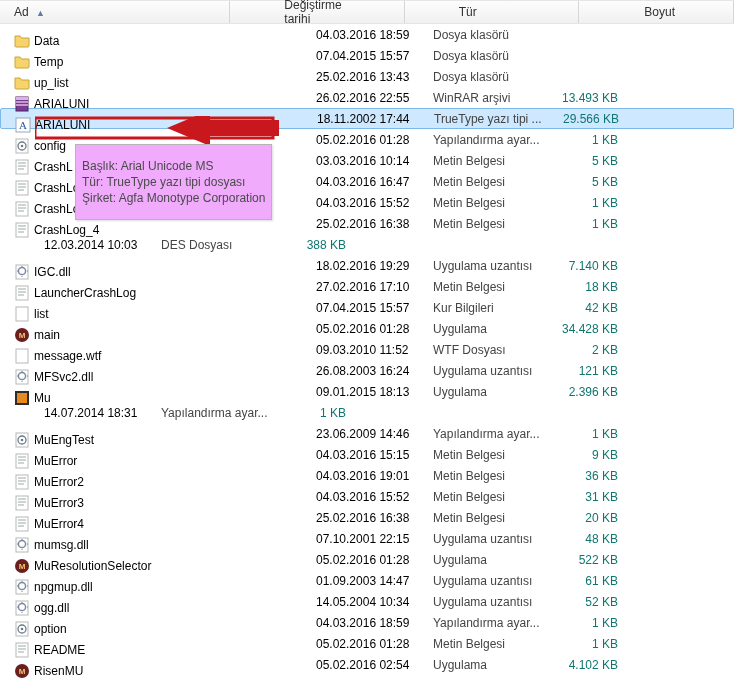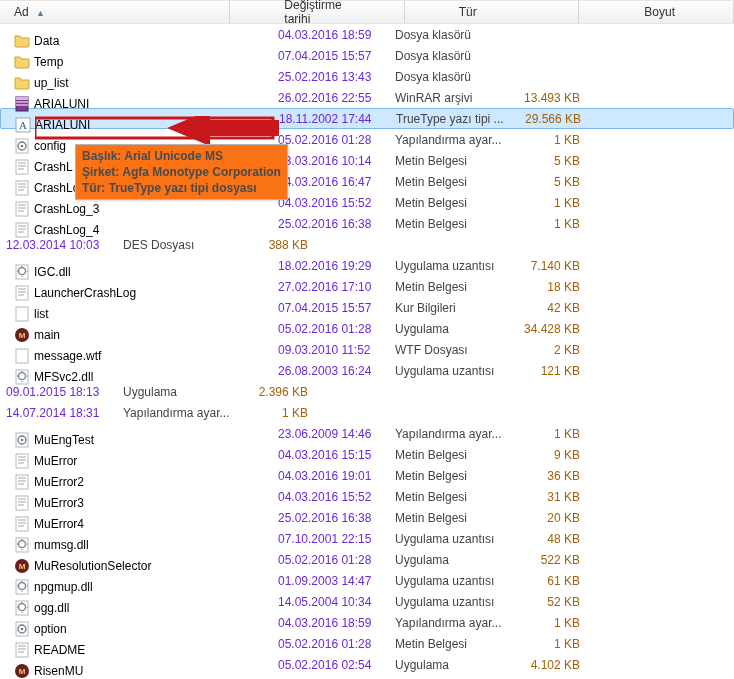--- a/index.html
+++ b/index.html
@@ -51,23 +51,23 @@
   }
   .file-row .cell-name {
     width: 272px;
     display: flex;
     align-items: center;
     padding-left: 14px;
     white-space: nowrap;
     overflow: hidden;
     margin-top: 13px;
   }
-  .file-row .cell-date { width: 117px; padding-left: 6px; color: #6d28d9; white-space: nowrap; }
+  .file-row .cell-date { width: 117px; padding-left: 6px; color: #000000; white-space: nowrap; margin-left: 38px; }
   .file-row .cell-type { width: 117px; padding-left: 6px; color: #444; white-space: nowrap; overflow: hidden; text-overflow: ellipsis; }
-  .file-row .cell-size { width: 84px; padding-right: 10px; text-align: right; color: #a16207; white-space: nowrap; }
+  .file-row .cell-size { width: 84px; padding-right: 10px; text-align: right; color: #0f766e; white-space: nowrap; }
   .icon {
     width: 16px;
     height: 16px;
     margin-right: 4px;
     flex: 0 0 16px;
     display: inline-flex;
     align-items: center;
     justify-content: center;
   }
   
@@ -75,28 +75,27 @@
     position: absolute;
     left: 35px;
     top: 116px;
     pointer-events: none;
   }
   
   .tooltip {
     position: absolute;
     left: 75px;
     top: 144px;
-    background: #f97316;
+    background: #f0abfc;
     border: 1px solid #b5b5b5;
-    padding: 3px 6px;
+    padding: 13px 6px;
     font-size: 12px;
     color: #4a4a4a;
     box-shadow: 1px 1px 2px rgba(0,0,0,.15);
     white-space: nowrap;
-    font-weight: bold;
   }
   .tooltip .line { line-height: 16px; }
   .sort-arrow {
     display:inline-block; margin-left:4px; font-size:9px; color:#5b7ea4; vertical-align:middle;
   }
 </style>
 </head>
 <body>
 
 <div class="header-row">
@@ -353,20 +352,29 @@
             <path d="M8 3v-1M8 12v1M4 7h-1M13 7h1" stroke="#7a8aa0"></path>
           </svg>
         </span>
         <span>MFSvc2.dll</span>
       </div>
       <div class="cell-date">26.08.2003 16:24</div>
       <div class="cell-type">Uygulama uzantısı</div>
       <div class="cell-size">121 KB</div>
     </div>
     <div class="file-row">
+      <div class="cell-name">
+        <span class="icon">
+          <svg width="16" height="16">
+            <rect x="1" y="1" width="14" height="14" fill="#2d2d2d"></rect>
+            <rect x="3" y="3" width="10" height="10" fill="#e68a1e"></rect>
+          </svg>
+        </span>
+        <span>Mu</span>
+      </div>
       <div class="cell-date">09.01.2015 18:13</div>
       <div class="cell-type">Uygulama</div>
       <div class="cell-size">2.396 KB</div>
     </div>
     <div class="file-row">
       <div class="cell-date">14.07.2014 18:31</div>
       <div class="cell-type">Yapılandırma ayar...</div>
       <div class="cell-size">1 KB</div>
     </div>
     <div class="file-row">
@@ -554,15 +562,15 @@
     </div>
   </div>
 
 <svg class="arrow-overlay" width="250" height="45">
   <rect x="0" y="2" width="238" height="20" fill="none" stroke="#c8171d" stroke-width="3"></rect>
   <polygon points="132,12 175,-6 175,4 244,4 244,20 175,20 175,30" fill="#c8171d" transform="translate(0,0)"></polygon>
 </svg>
 
 <div class="tooltip">
   <div class="line">Başlık: Arial Unicode MS</div>
+  <div class="line">Tür: TrueType yazı tipi dosyası</div>
   <div class="line">Şirket: Agfa Monotype Corporation</div>
-  <div class="line">Tür: TrueType yazı tipi dosyası</div>
 </div>
 
 </body></html>

